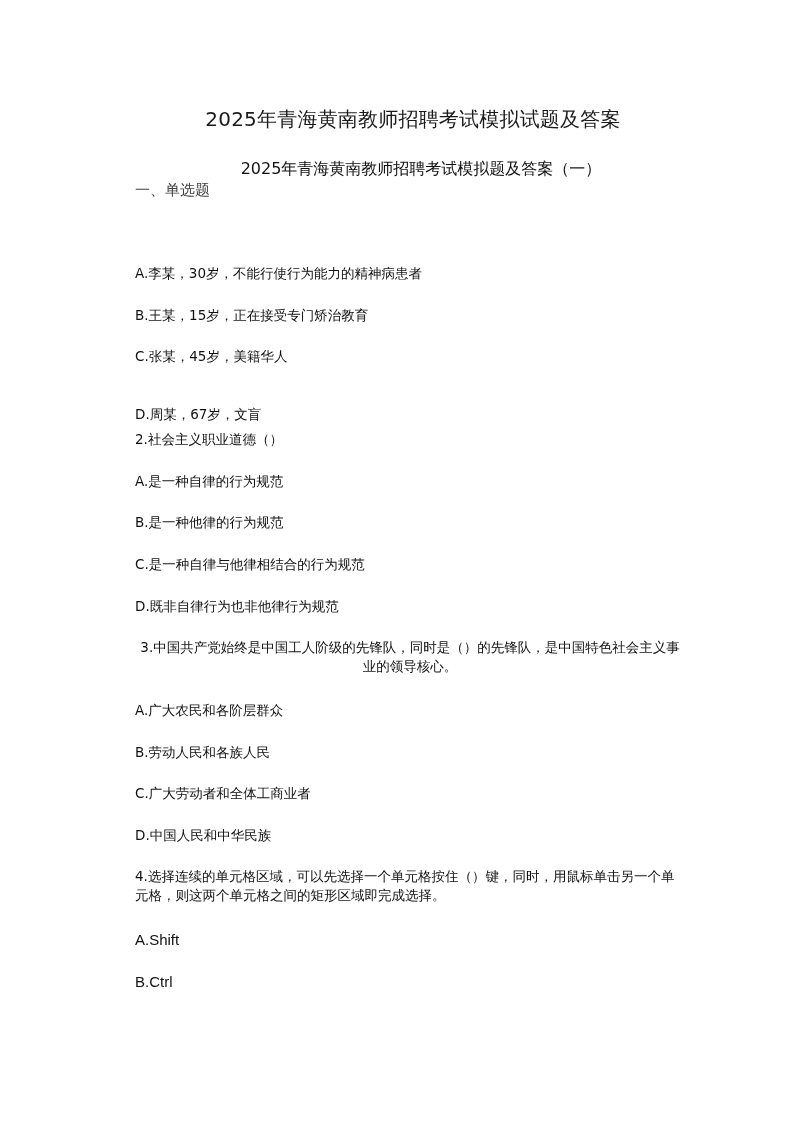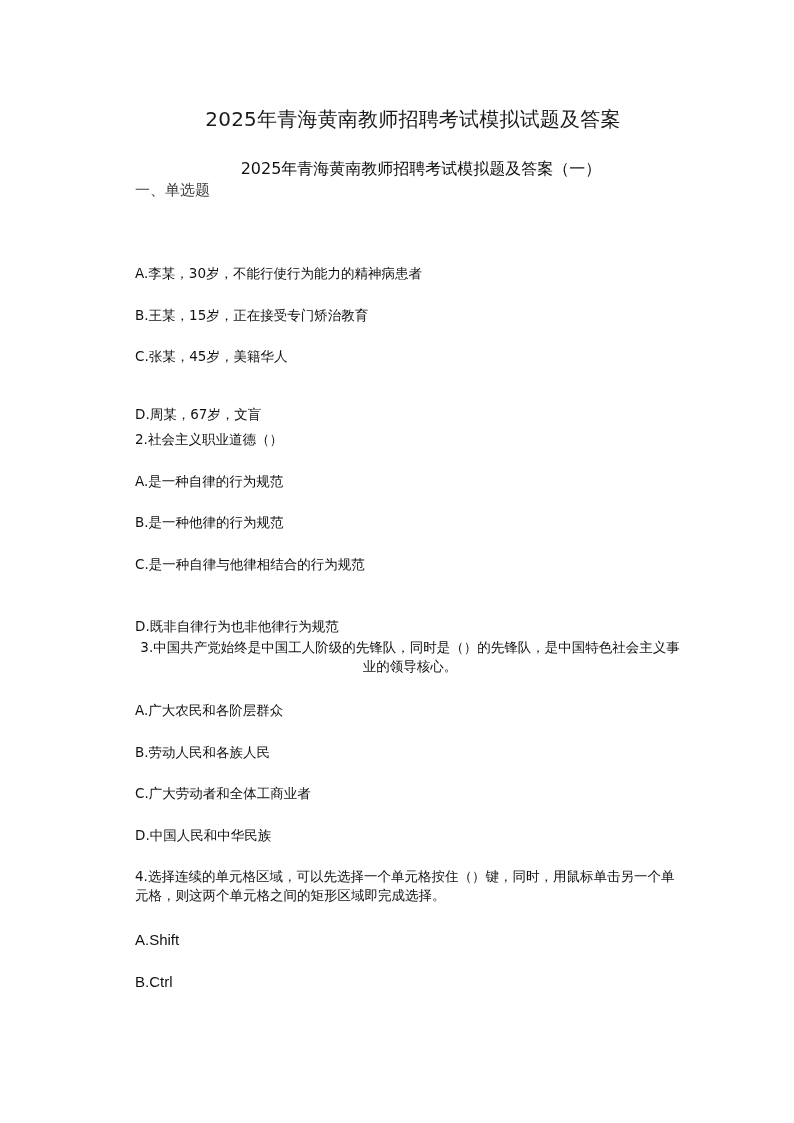--- a/index.html
+++ b/index.html
@@ -83,21 +83,21 @@
 
   <div class="line" style="top:264px;">A.李某，30岁，不能行使行为能力的精神病患者</div>
   <div class="line" style="top:306px;">B.王某，15岁，正在接受专门矫治教育</div>
   <div class="line" style="top:347px;">C.张某，45岁，美籍华人</div>
   <div class="line" style="top:389px;margin-top:16px;">D.周某，67岁，文盲</div>
 
   <div class="line" style="top:430px;">2.社会主义职业道德（）</div>
   <div class="line" style="top:472px;">A.是一种自律的行为规范</div>
   <div class="line" style="top:513px;">B.是一种他律的行为规范</div>
   <div class="line" style="top:555px;">C.是一种自律与他律相结合的行为规范</div>
-  <div class="line" style="top:597px;margin-top:20px;">D.既非自律行为也非他律行为规范</div>
+  <div class="line" style="top:597px;">D.既非自律行为也非他律行为规范</div>
 
   <div class="line wrap" style="top:638px; line-height:19px; width:550px;text-align:center;">3.中国共产党始终是中国工人阶级的先锋队，同时是（）的先锋队，是中国特色社会主义事业的领导核心。</div>
   <div class="line" style="top:701px;">A.广大农民和各阶层群众</div>
   <div class="line" style="top:743px;">B.劳动人民和各族人民</div>
   <div class="line" style="top:784px;">C.广大劳动者和全体工商业者</div>
   <div class="line" style="top:826px;">D.中国人民和中华民族</div>
 
   <div class="line wrap" style="top:867px; line-height:19px; width:550px;">4.选择连续的单元格区域，可以先选择一个单元格按住（）键，同时，用鼠标单击另一个单元格，则这两个单元格之间的矩形区域即完成选择。</div>
   <div class="line latin" style="top:930px;">A.Shift</div>
   <div class="line latin" style="top:972px;">B.Ctrl</div>

